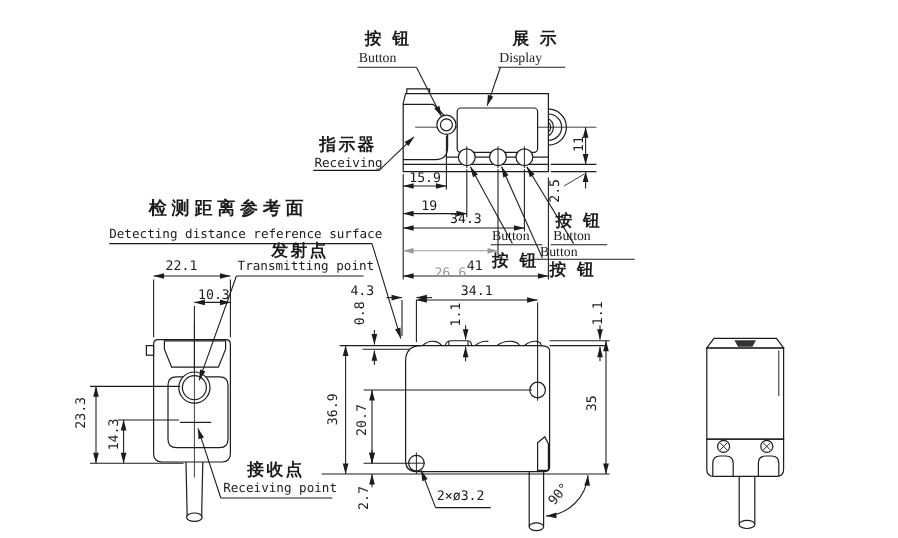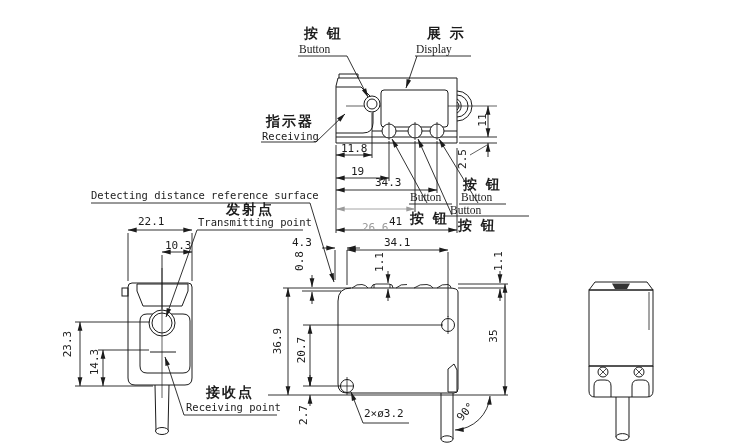--- a/index.html
+++ b/index.html
@@ -184,34 +184,35 @@
 </g>
 </svg>
 
 <div class="t zh" style="left:304px;top:26px">按 钮</div>
 <div class="t en" style="left:299px;top:43px">Button</div>
 <div class="t zh" style="left:427px;top:26px">展 示</div>
 <div class="t en" style="left:416px;top:43px">Display</div>
 <div class="t zh" style="left:266px;top:114px">指示器</div>
 <div class="t en-sm" style="left:262px;top:131px">Receiving</div>
 
+<div class="t zh-lg" style="left:124px;top:165px">检测距离参考面</div>
 <div class="t en-sm" style="left:91px;top:190px">Detecting distance reference surface</div>
 <div class="t zh" style="left:226px;top:202px">发射点</div>
 <div class="t en-sm" style="left:198px;top:217px">Transmitting point</div>
 <div class="t zh" style="left:206px;top:385px">接收点</div>
 <div class="t en-sm" style="left:186px;top:402px">Receiving point</div>
 
 <div class="t zh" style="left:463px;top:177px">按 钮</div>
 <div class="t en" style="left:461px;top:191px">Button</div>
 <div class="t en" style="left:410px;top:191px">Button</div>
 <div class="t zh" style="left:410px;top:211px">按 钮</div>
 <div class="t en" style="left:450px;top:204px">Button</div>
 <div class="t zh" style="left:458px;top:218px">按 钮</div>
 
-<div class="t dim" style="left:341px;top:143px">11.8</div>
+<div class="t dim" style="left:341px;top:143px">15.9</div>
 <div class="t dim" style="left:351px;top:166px">19</div>
 <div class="t dim" style="left:375px;top:177px">34.3</div>
 <div class="t dim gray" style="left:362px;top:200px">26.6</div>
 <div class="t dim" style="left:389px;top:216px">41</div>
 <div class="t dim rot" style="left:465px;top:114px">11</div>
 <div class="t dim rot" style="left:445px;top:153px">2.5</div>
 
 <div class="t dim" style="left:138px;top:216px">22.1</div>
 <div class="t dim" style="left:165px;top:240px">10.3</div>
 <div class="t dim rot" style="left:50px;top:338px">23.3</div>

